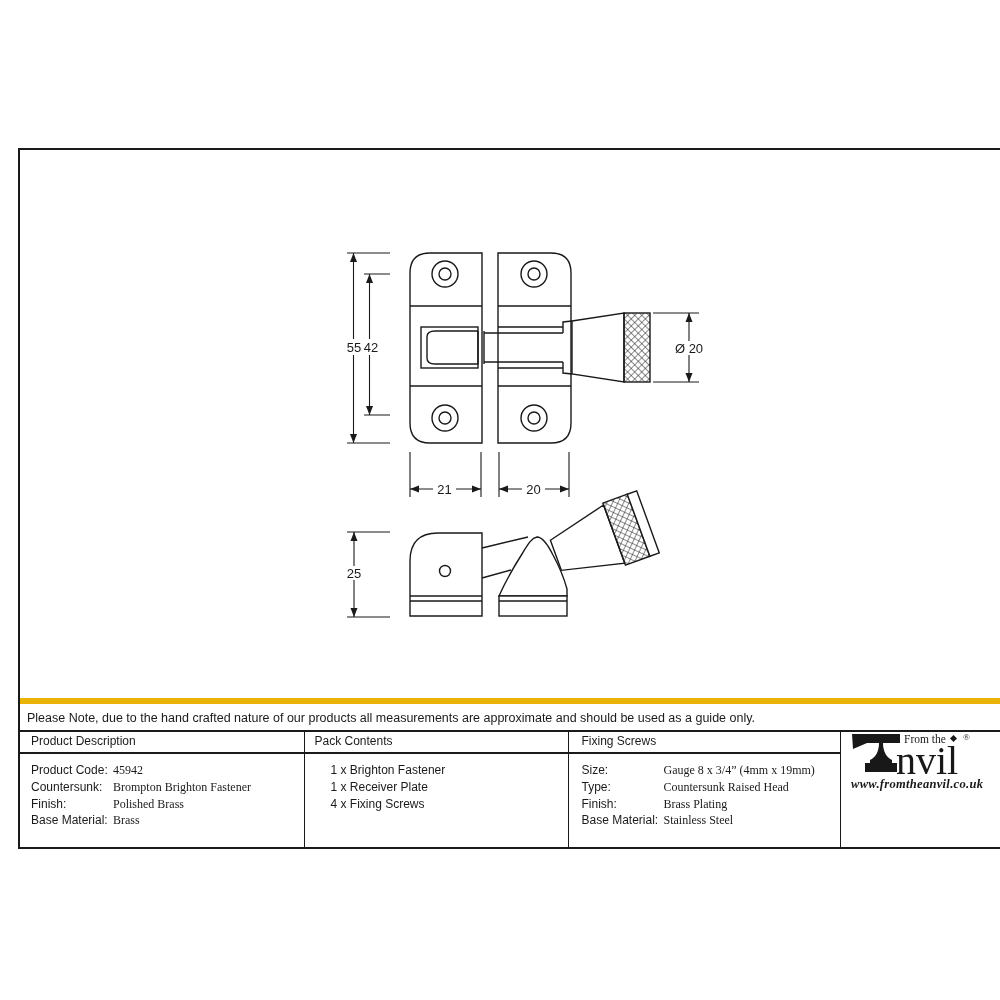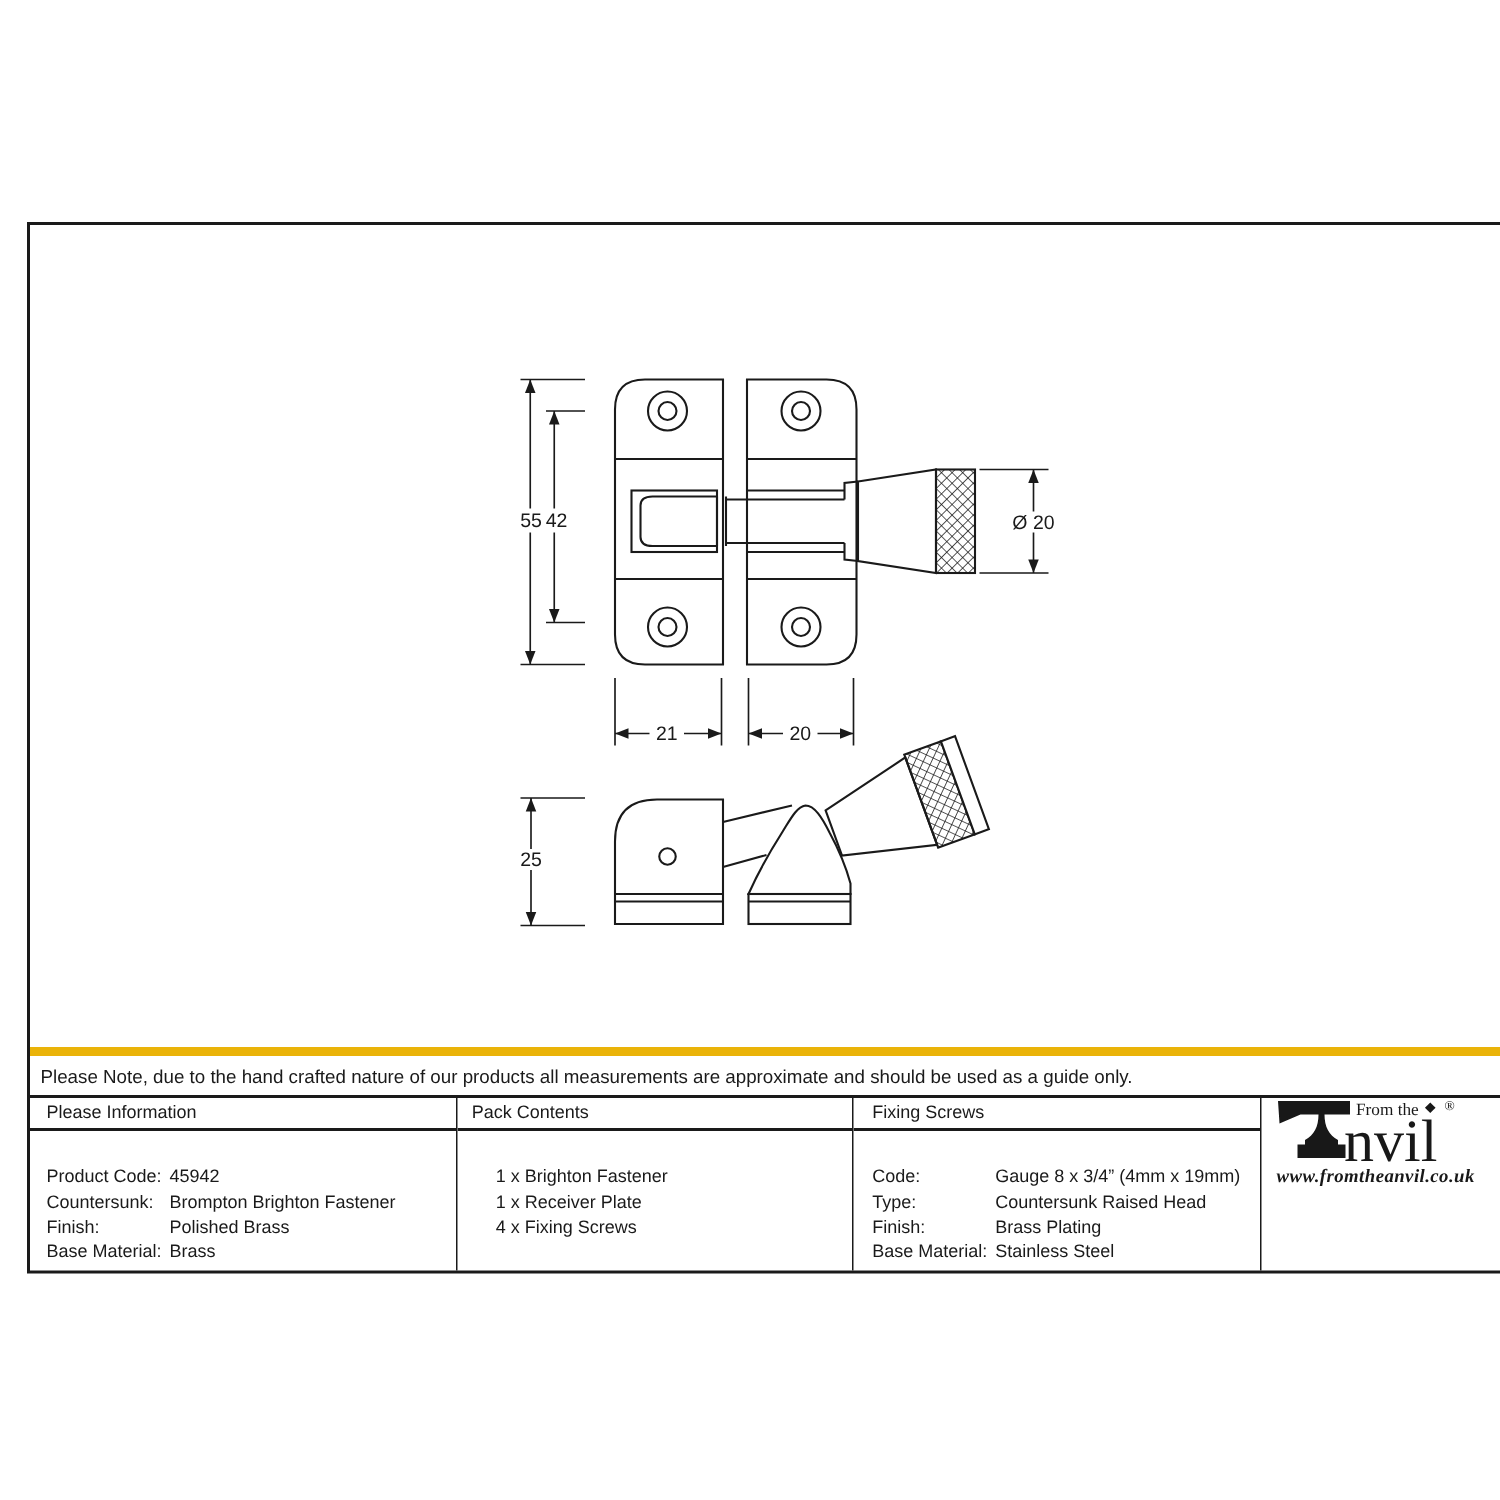--- a/index.html
+++ b/index.html
@@ -11,24 +11,24 @@
   .spec-table{display:flex;height:117px;border-top:2px solid #1a1a1a;box-sizing:border-box;}
   .col{box-sizing:border-box;overflow:hidden;}
   .col-product{width:284.5px;border-right:1.5px solid #1a1a1a;}
   .col-pack{width:264px;border-right:1.5px solid #1a1a1a;}
   .col-screws{width:272px;border-right:1.5px solid #1a1a1a;}
   .col-logo{flex:1;display:flex;justify-content:center;}
   .col-header{height:22px;line-height:19px;border-bottom:2px solid #1a1a1a;box-sizing:border-box;font-size:12px;}
   .col-product .col-header,.col-product .col-body{padding-left:11px;}
   .col-pack .col-header,.col-pack .col-body{padding-left:10px;}
   .col-screws .col-header,.col-screws .col-body{padding-left:13px;}
-  .col-body{padding-top:22px;font-size:12px;}
+  .col-body{padding-top:8px;font-size:12px;}
   .kv-row{display:flex;line-height:16.8px;}
   .kv-row .k{width:82px;flex:none;}
-  .kv-row .v{flex:1;}
+  .kv-row .v{flex:1;font-family:Liberation Serif, serif;}
   .pc-item{line-height:16.8px;margin-left:16px;}
   .logo-wrap{width:152px;height:64px;margin-top:-4px;}
 </style>
 </head>
 <body>
 
 <div class="frame">
 
   <div class="drawing-area">
     <svg width="992" height="548" viewBox="4 150 992 548">
@@ -138,21 +138,21 @@
     </svg>
   </div>
 
   <div class="note-row">
     <span>Please Note, due to the hand crafted nature of our products all measurements are approximate and should be used as a guide only.</span>
   </div>
 
   <div class="spec-table">
 
     <div class="col col-product">
-      <div class="col-header">Please Information</div>
+      <div class="col-header">Product Description</div>
       <div class="col-body">
         <div class="kv-row">
           <span class="k">Product Code:</span>
           <span class="v">45942</span>
         </div>
         <div class="kv-row">
           <span class="k">Countersunk:</span>
           <span class="v">Brompton Brighton Fastener</span>
         </div>
         <div class="kv-row">
@@ -172,21 +172,21 @@
         <div class="pc-item">1 x Brighton Fastener</div>
         <div class="pc-item">1 x Receiver Plate</div>
         <div class="pc-item">4 x Fixing Screws</div>
       </div>
     </div>
 
     <div class="col col-screws">
       <div class="col-header">Fixing Screws</div>
       <div class="col-body">
         <div class="kv-row">
-          <span class="k">Code:</span>
+          <span class="k">Size:</span>
           <span class="v">Gauge 8 x 3/4” (4mm x 19mm)</span>
         </div>
         <div class="kv-row">
           <span class="k">Type:</span>
           <span class="v">Countersunk Raised Head</span>
         </div>
         <div class="kv-row">
           <span class="k">Finish:</span>
           <span class="v">Brass Plating</span>
         </div>

